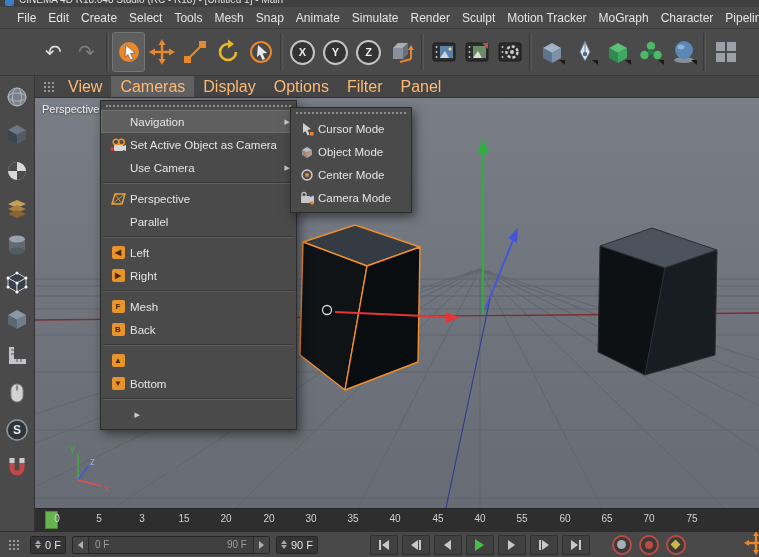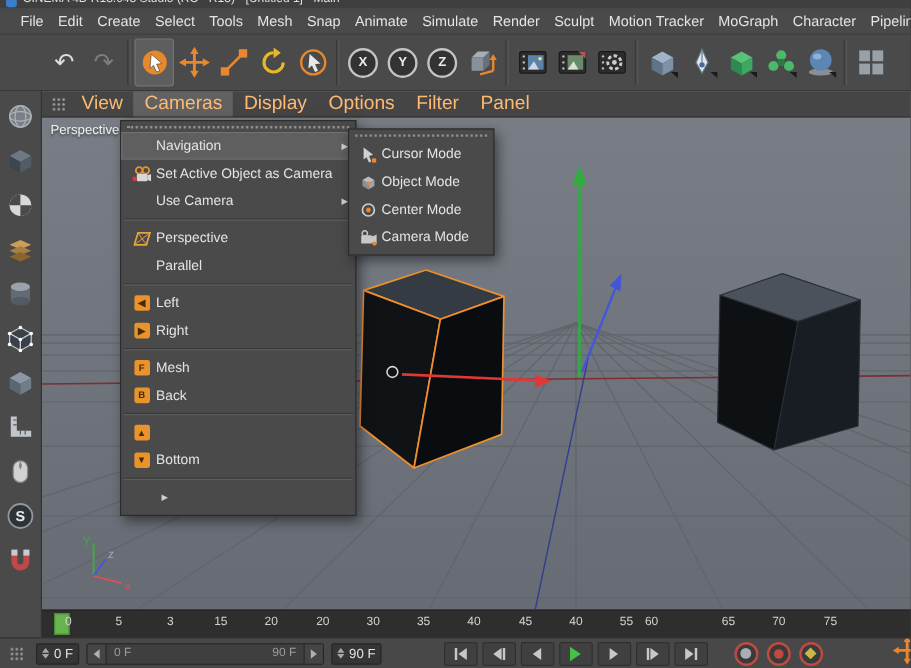--- a/index.html
+++ b/index.html
@@ -614,21 +614,21 @@
       <span class="tick" style="left:107px">3</span>
       <span class="tick" style="left:149px">15</span>
       <span class="tick" style="left:191px">20</span>
       <span class="tick" style="left:234px">20</span>
       <span class="tick" style="left:276px">30</span>
       <span class="tick" style="left:318px">35</span>
       <span class="tick" style="left:360px">40</span>
       <span class="tick" style="left:403px">45</span>
       <span class="tick" style="left:445px">40</span>
       <span class="tick" style="left:487px">55</span>
-      <span class="tick" style="left:508px">60</span>
+      <span class="tick" style="left:530px">60</span>
       <span class="tick" style="left:572px">65</span>
       <span class="tick" style="left:614px">70</span>
       <span class="tick" style="left:657px">75</span>
       <span class="tick" style="left:740px">80</span>
     </div>
   </div>
 
   <div class="bottombar">
     <span class="grip"></span>
     <div class="ffield">

